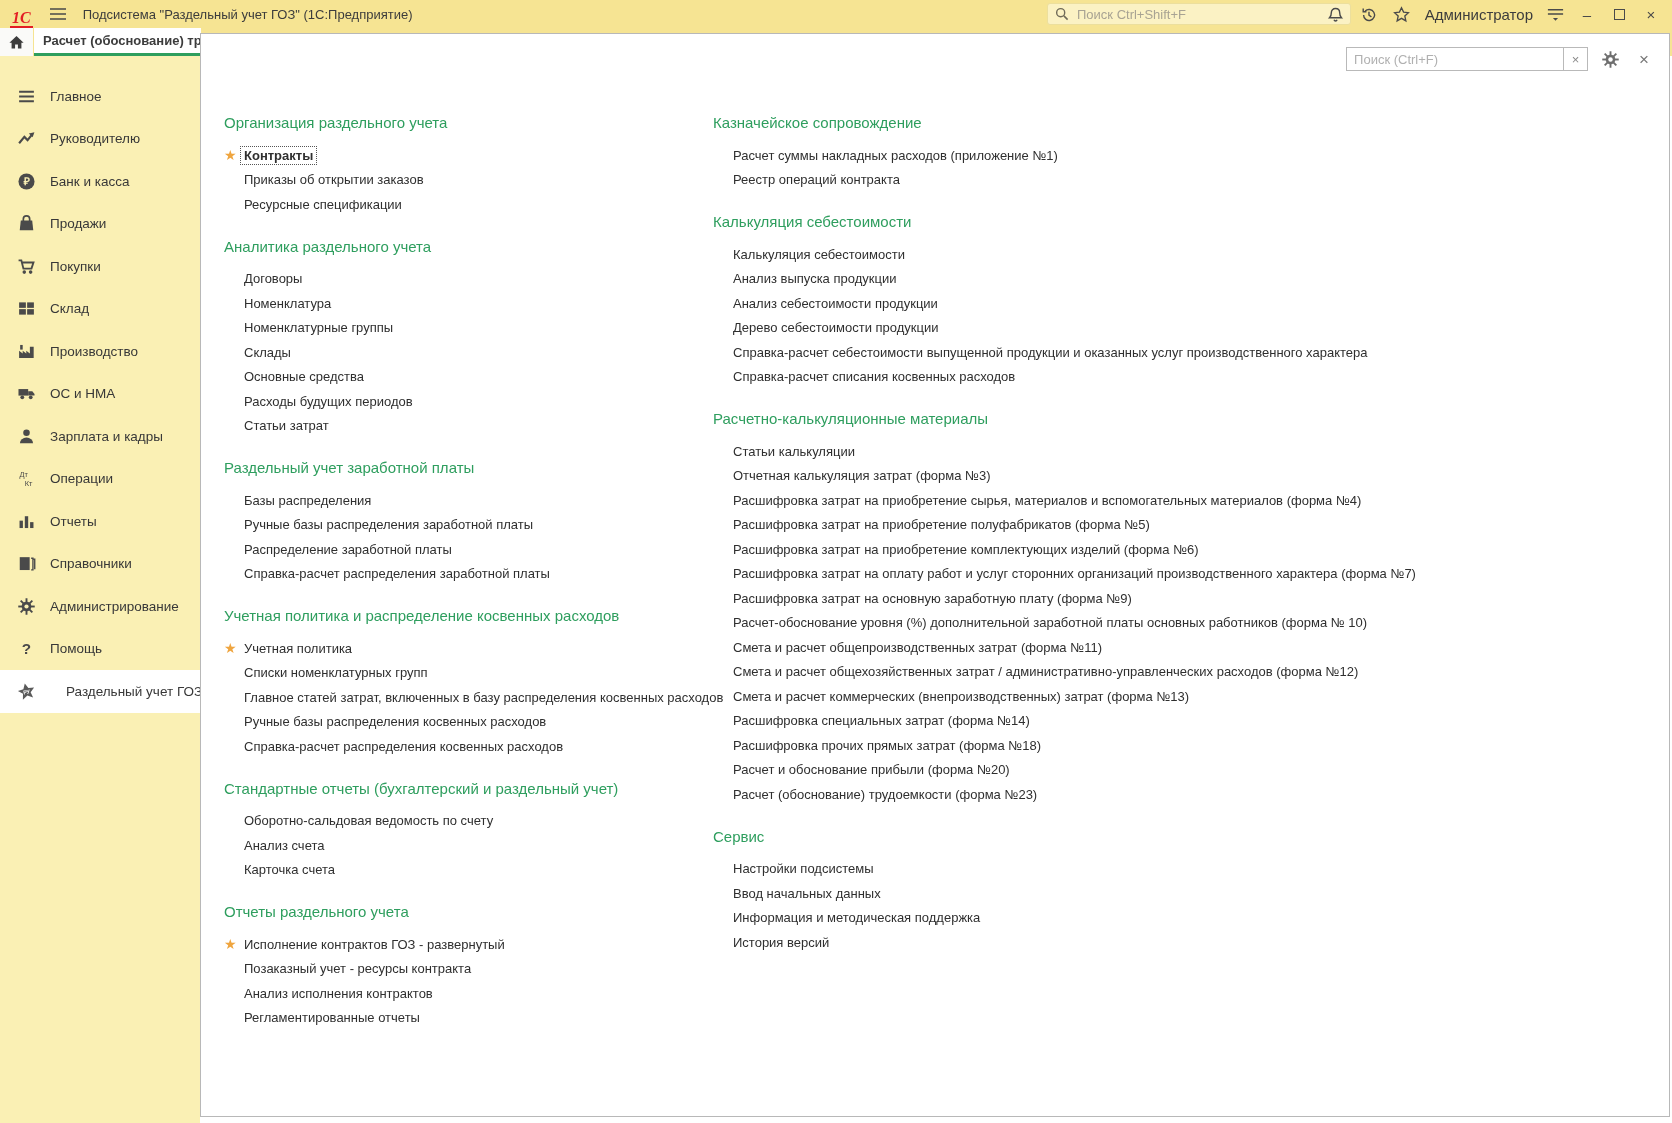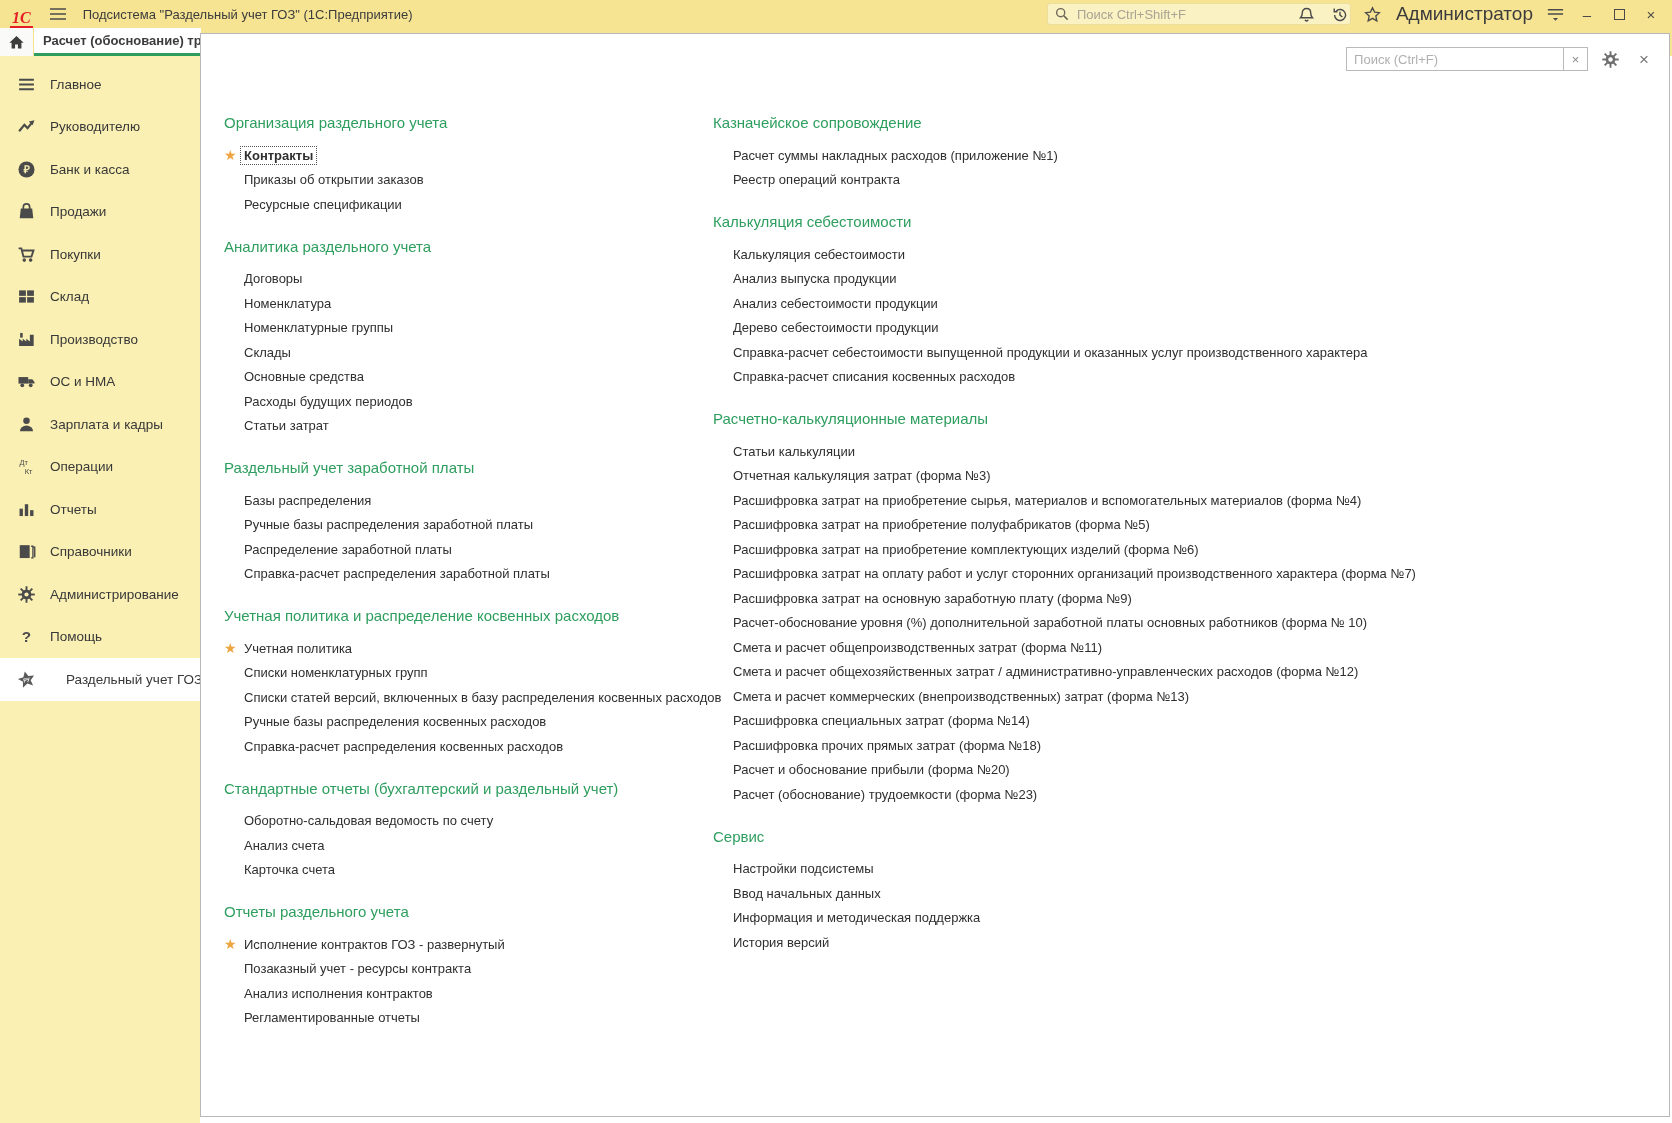--- a/index.html
+++ b/index.html
@@ -12,29 +12,29 @@
   .topbar{position:absolute;top:0;left:0;width:1672px;height:28px;background:#f6e493;display:flex;align-items:center;z-index:10;}
   .logo{color:#e31e24;font-weight:bold;font-style:italic;font-size:16px;margin:9px 4px 0 10px;font-family:"Liberation Serif",serif;border-bottom:2px solid #e31e24;line-height:15px;padding:0 2px 1px 2px;}
   .tb-burger{margin:0 16px 0 12px;display:flex;}
   .tb-title{font-size:13px;color:#3c3c3c;white-space:nowrap;}
   .tb-search{position:absolute;left:1047px;top:3px;width:304px;height:22px;background:#fbf2c4;border:1px solid #ecdf9d;border-radius:3px;display:flex;align-items:center;padding:0 7px;box-sizing:border-box;}
   .tb-search svg{flex:none;margin-right:6px;}
   .tb-search input{flex:1;border:none;outline:none;background:transparent;font-size:13px;color:#14532d;font-family:"Liberation Sans",sans-serif;}
   .tb-search input::placeholder{color:#a8a393;}
   .tb-right{position:absolute;right:0;top:0;height:28px;display:flex;align-items:center;padding-right:10px;}
   .tb-ic{display:flex;align-items:center;justify-content:center;width:22px;height:22px;cursor:pointer;margin-left:11px;}
-  .tb-user{font-size:19px;color:#3c3c3c;margin-left:12px;white-space:nowrap;cursor:pointer;}
+  .tb-user{font-size:15px;color:#3c3c3c;margin-left:12px;white-space:nowrap;cursor:pointer;}
   .winbtn{font-size:15px;color:#4a4a4a;width:22px;height:22px;display:flex;align-items:center;justify-content:center;cursor:pointer;margin-left:10px;}
   .maxbox{width:9px;height:9px;border:1.5px solid #4a4a4a;display:inline-block;}
   
   .tabbar{position:absolute;top:28px;left:0;width:1672px;height:28px;background:#f6e493;z-index:4;}
   .home-tab{position:absolute;left:0;top:0;width:33px;height:28px;background:#fafaf8;display:flex;align-items:center;justify-content:center;cursor:pointer;}
   .active-tab{position:absolute;left:34px;top:0;width:167px;height:28px;background:#ffffff;display:flex;align-items:center;padding:0 0 0 9px;box-sizing:border-box;border-bottom:3px solid #2e9e5e;font-size:13px;color:#3c3c3c;white-space:nowrap;overflow:hidden;cursor:pointer;font-weight:bold;}
   
-  .sidebar{position:absolute;left:0;top:56px;width:200px;height:1067px;background:#faf0b4;padding-top:7px;box-sizing:border-box;z-index:3;}
+  .sidebar{position:absolute;left:0;top:56px;width:200px;height:1067px;background:#faf0b4;padding-top:19px;box-sizing:border-box;z-index:3;}
   .side-item{height:42.5px;display:flex;align-items:center;padding-left:16px;cursor:pointer;}
   .side-item.selected{background:#ffffff;gap:16px;}
   .side-icon{width:20px;height:20px;margin-right:14px;flex:none;display:flex;}
   .side-icon svg{width:19px;height:19px;margin:auto;}
   .side-label{font-size:13.5px;color:#383838;white-space:nowrap;}
   
   .panel{position:absolute;left:200px;top:33px;width:1470px;height:1084px;background:#ffffff;border:1px solid #b8b8b8;box-sizing:border-box;z-index:5;}
   .panel-controls{position:absolute;top:13px;right:20px;display:flex;align-items:center;}
   .p-search{display:flex;}
   .p-search input{width:218px;height:24px;border:1px solid #b9b9b9;box-sizing:border-box;padding:0 7px;font-size:13px;color:#3c3c3c;outline:none;font-family:"Liberation Sans",sans-serif;}
@@ -343,21 +343,21 @@
       <div class="section">
         <div class="section-title">Учетная политика и распределение косвенных расходов</div>
         <div class="cmd-row">
           <span class="star">★</span>
           <span class="cmd-link">Учетная политика</span>
         </div>
         <div class="cmd-row">
           <span class="cmd-link">Списки номенклатурных групп</span>
         </div>
         <div class="cmd-row">
-          <span class="cmd-link">Списки статей версий, включенных в базу распределения косвенных расходов</span>
+          <span class="cmd-link">Главное статей затрат, включенных в базу распределения косвенных расходов</span>
         </div>
         <div class="cmd-row">
           <span class="cmd-link">Ручные базы распределения косвенных расходов</span>
         </div>
         <div class="cmd-row">
           <span class="cmd-link">Справка-расчет распределения косвенных расходов</span>
         </div>
       </div>
       <div class="section">
         <div class="section-title">Стандартные отчеты (бухгалтерский и раздельный учет)</div>

